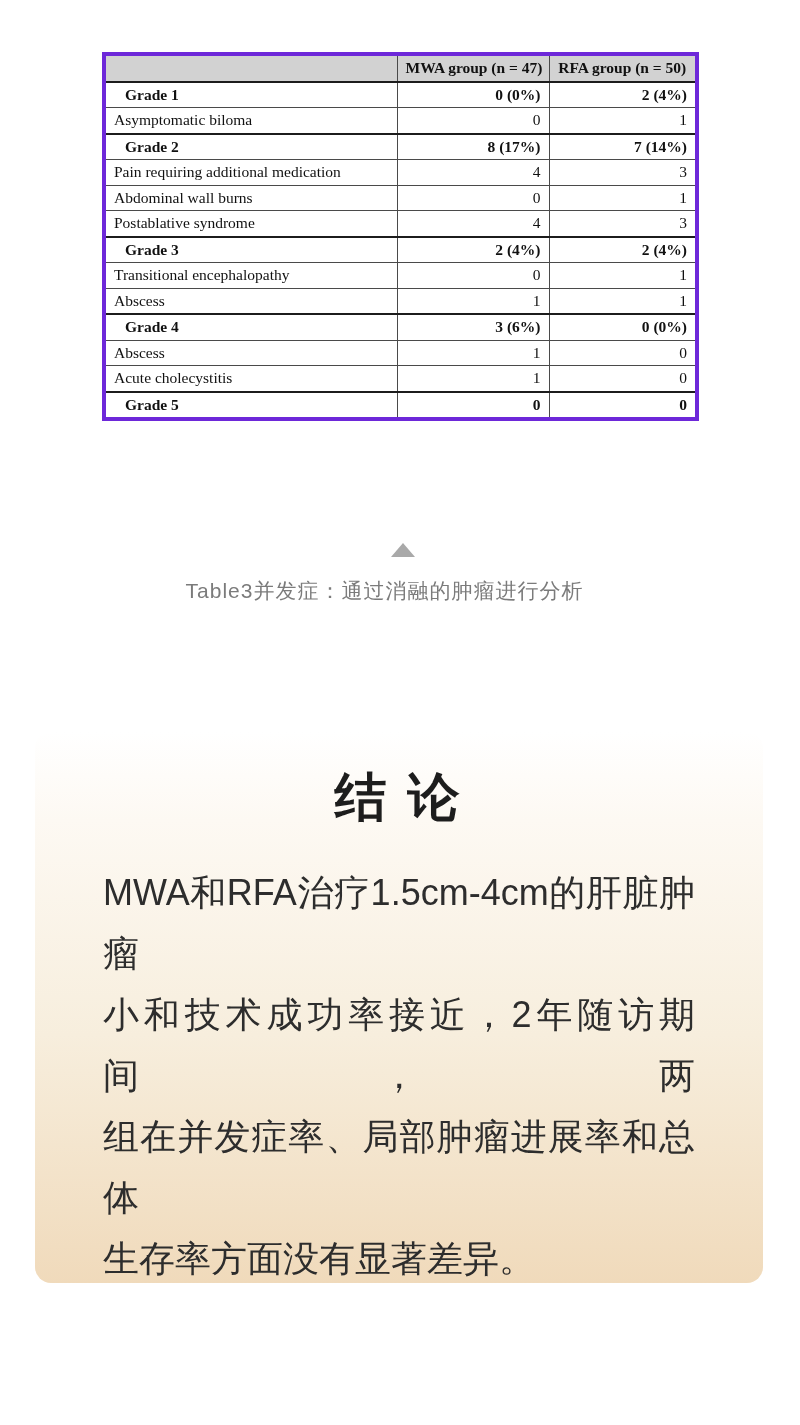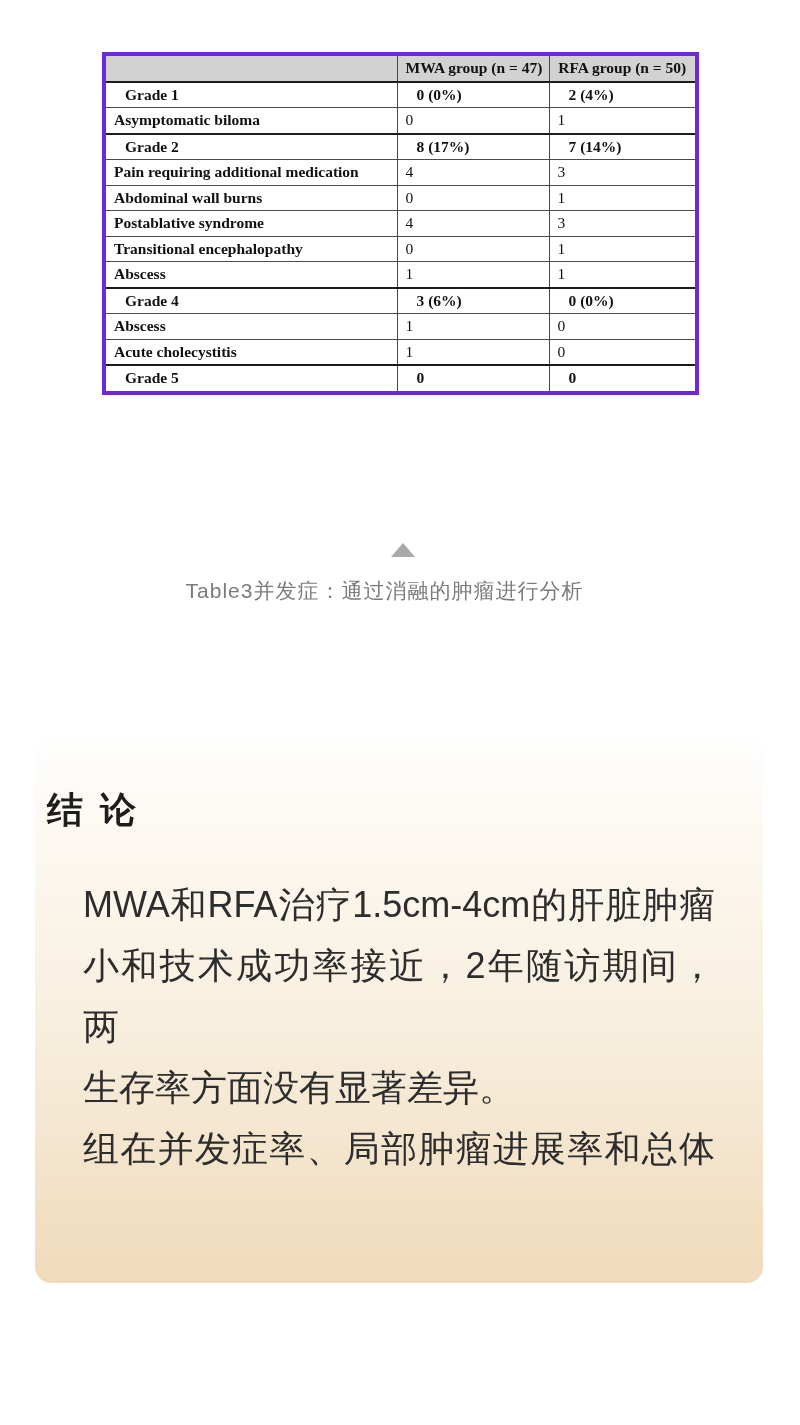--- a/index.html
+++ b/index.html
@@ -29,22 +29,22 @@
     padding: 0 8px;
     overflow: hidden;
     white-space: nowrap;
   }
   .ctable thead th {
     background: #d2d2d2;
     font-weight: bold;
     text-align: center;
     border-bottom: 2px solid #1c1c1c;
   }
-  .ctable td.lbl { text-align: left; font-weight: bold; }
-  .ctable td.val { text-align: left; }
+  .ctable td.lbl { text-align: left; font-weight: normal; }
+  .ctable td.val { text-align: right; }
   .ctable tr.grade td { font-weight: bold; border-top: 2px solid #1c1c1c; padding-left: 19px; }
 
   
   .tri {
     position: absolute; left: 391px; top: 543px;
     width: 0; height: 0;
     border-left: 12px solid transparent;
     border-right: 12px solid transparent;
     border-bottom: 14px solid #a9a9a9;
   }
@@ -58,33 +58,33 @@
   }
 
   
   .card {
     position: absolute; left: 35px; top: 732px;
     width: 728px; height: 551px;
     border-radius: 16px;
     background: linear-gradient(180deg, #ffffff 0%, #fdf9f3 16%, #f7eedd 55%, #f0dabb 100%);
   }
   .card-title {
-    margin: 12px;
+    margin: 0;
     padding-top: 42px;
-    text-align: left;
+    text-align: center;
     font-family: "Liberation Serif", serif;
     font-weight: bold;
-    font-size: 36px;
+    font-size: 52px;
     line-height: 48px;
     letter-spacing: 4px;
     color: #1d1d1d;
   }
   .card-body {
     margin-top: 40px;
-    padding: 0 48px;
+    padding: 0 68px;
     font-size: 36px;
     line-height: 61px;
     color: #2d2d2d;
   }
   .jline { text-align: justify; text-align-last: justify; }
   .jline.last { text-align-last: left; }
 </style>
 </head>
 <body>
 
@@ -127,20 +127,25 @@
         <tr>
           <td class="lbl">Abdominal wall burns</td>
           <td class="val">0</td>
           <td class="val">1</td>
         </tr>
         <tr>
           <td class="lbl">Postablative syndrome</td>
           <td class="val">4</td>
           <td class="val">3</td>
         </tr>
+        <tr class="grade">
+          <td class="lbl">Grade 3</td>
+          <td class="val">2 (4%)</td>
+          <td class="val">2 (4%)</td>
+        </tr>
         <tr>
           <td class="lbl">Transitional encephalopathy</td>
           <td class="val">0</td>
           <td class="val">1</td>
         </tr>
         <tr>
           <td class="lbl">Abscess</td>
           <td class="val">1</td>
           <td class="val">1</td>
         </tr>
@@ -168,18 +173,18 @@
   </table>
 
   <div class="tri"></div>
   <div class="caption">Table3并发症：通过消融的肿瘤进行分析</div>
 
   <div class="card">
     <h2 class="card-title">结 论</h2>
     <div class="card-body">
       <div class="jline">MWA和RFA治疗1.5cm-4cm的肝脏肿瘤</div>
       <div class="jline">小和技术成功率接近，2年随访期间，两</div>
+      <div class="jline">组在并发症率、局部肿瘤进展率和总体</div>
       <div class="jline last">生存率方面没有显著差异。</div>
-      <div class="jline">组在并发症率、局部肿瘤进展率和总体</div>
     </div>
   </div>
 
 </div>
 
 </body></html>

